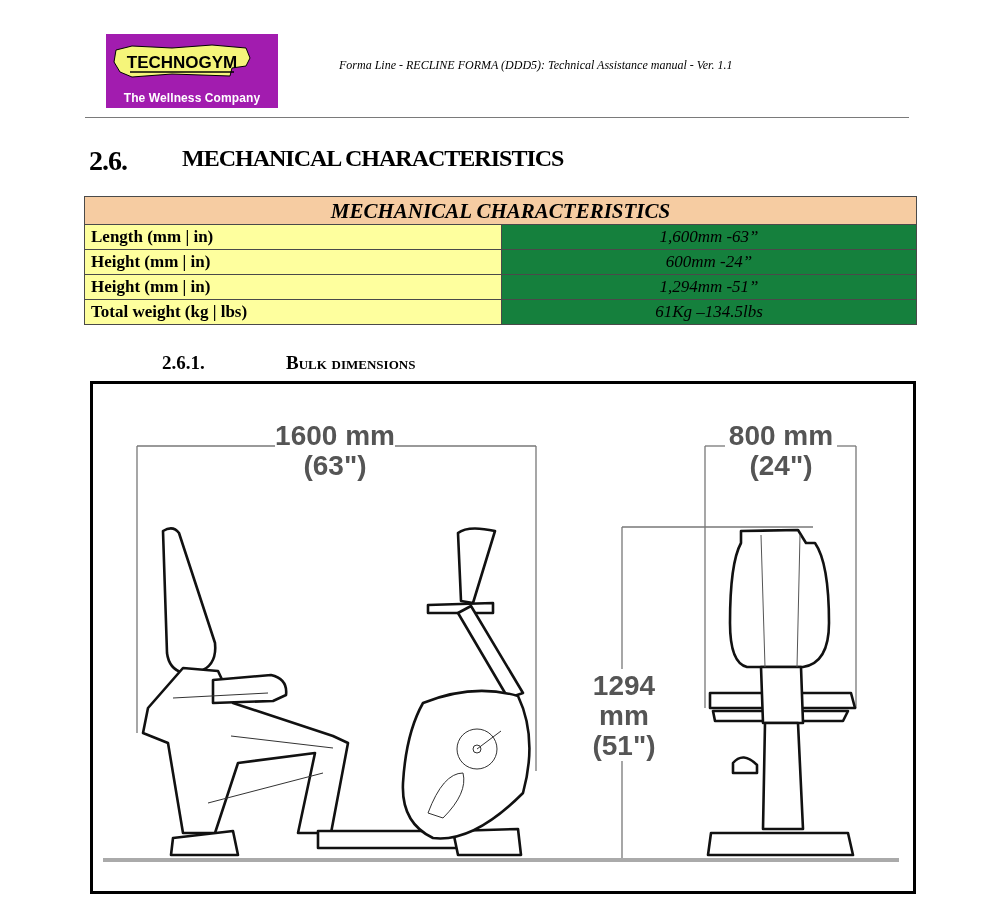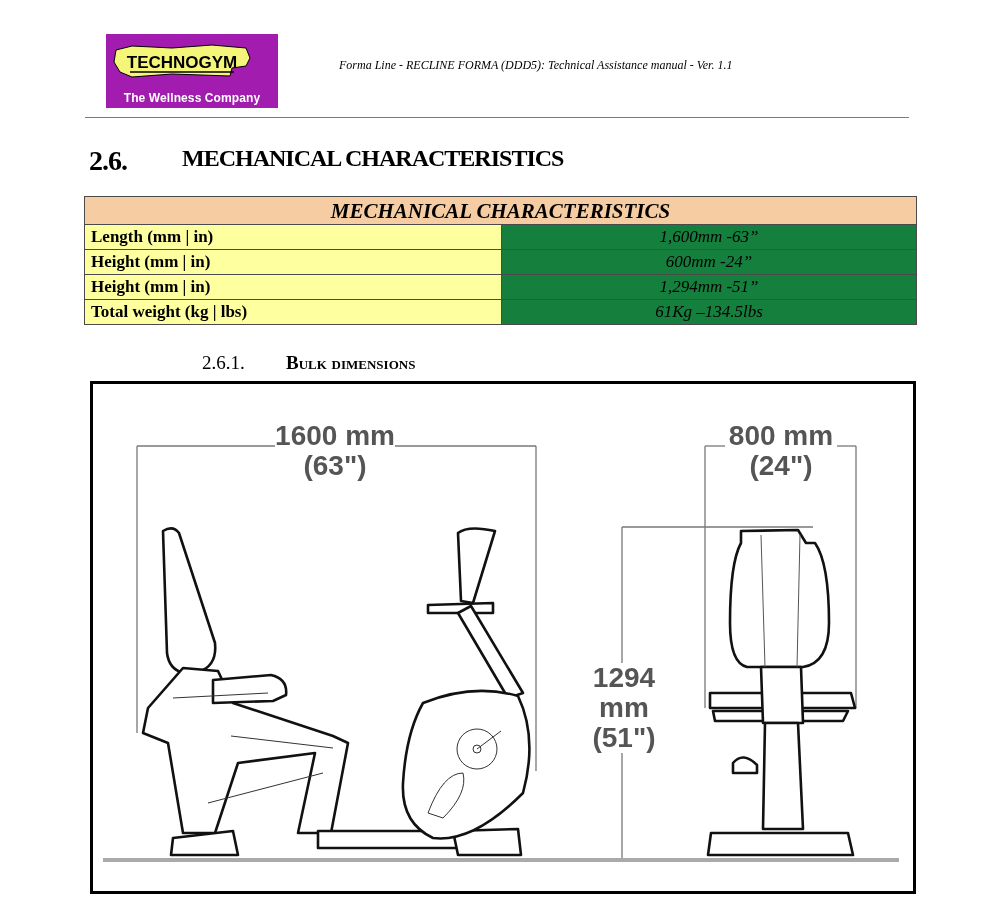--- a/index.html
+++ b/index.html
@@ -17,21 +17,21 @@
   .h-text { position: absolute; left: 182px; top: 145px; font-size: 24px; font-weight: bold; letter-spacing: -1px; }
 
   
   .spec-table { position: absolute; left: 84px; top: 196px; width: 833px; border-collapse: collapse; font-size: 17px; }
   .spec-table td, .spec-table th { border: 1.5px solid #4a4a4a; padding: 0 6px; height: 24px; line-height: 22px; }
   .spec-table th { background: #f6cca2; font-style: italic; font-weight: bold; font-size: 21px; text-align: center; height: 27px; }
   .spec-table td.lbl { background: #feff9e; font-weight: bold; width: 404px; }
   .spec-table td.val { background: #15803d; font-style: italic; text-align: center; }
 
   
-  .sub-num { position: absolute; left: 162px; top: 352px; font-size: 19px; font-weight: normal; margin-left: 40px; }
+  .sub-num { position: absolute; left: 162px; top: 352px; font-size: 19px; font-weight: bold; }
   .sub-text { position: absolute; left: 286px; top: 352px; font-size: 19px; font-weight: bold; font-variant: small-caps; }
 
   
   .figure { position: absolute; left: 90px; top: 381px; width: 826px; height: 513px; border: 3px solid #000; box-sizing: border-box; }
   .figure svg { position: absolute; left: 0; top: 0; }
   .dim-label { position: absolute; font-family: "Liberation Sans", sans-serif; font-weight: bold; color: #555; font-size: 28px; text-align: center; line-height: 30px; background: #fff; }
 </style>
 </head>
 <body>
 
@@ -135,17 +135,17 @@
   </svg>
 
   <div class="dim-label" style="left:182px; top:37px; width:120px;">
     <div>1600 mm</div>
     <div>(63")</div>
   </div>
   <div class="dim-label" style="left:632px; top:37px; width:112px;">
     <div>800 mm</div>
     <div>(24")</div>
   </div>
-  <div class="dim-label" style="left:476px; top:279px; width:110px;">
+  <div class="dim-label" style="left:476px; top:287px; width:110px;">
     <div>1294 mm</div>
     <div>(51")</div>
   </div>
 </div>
 
 </body></html>

